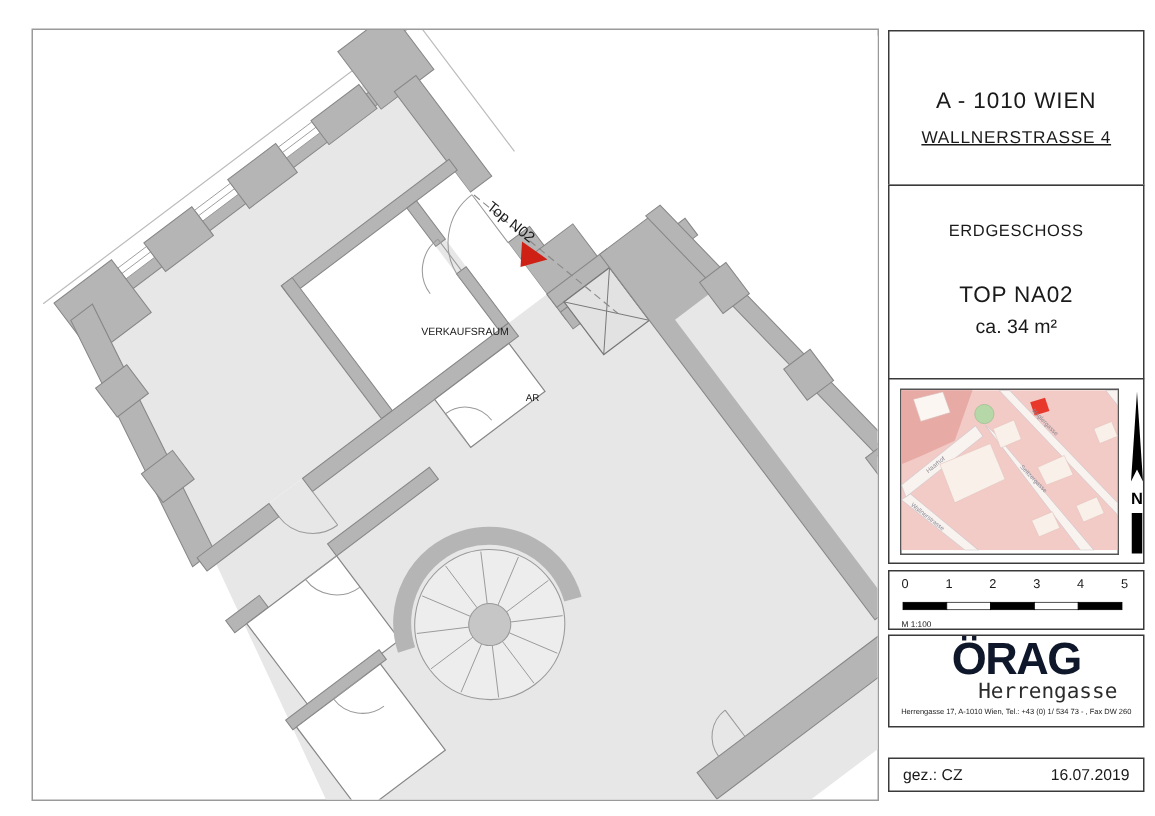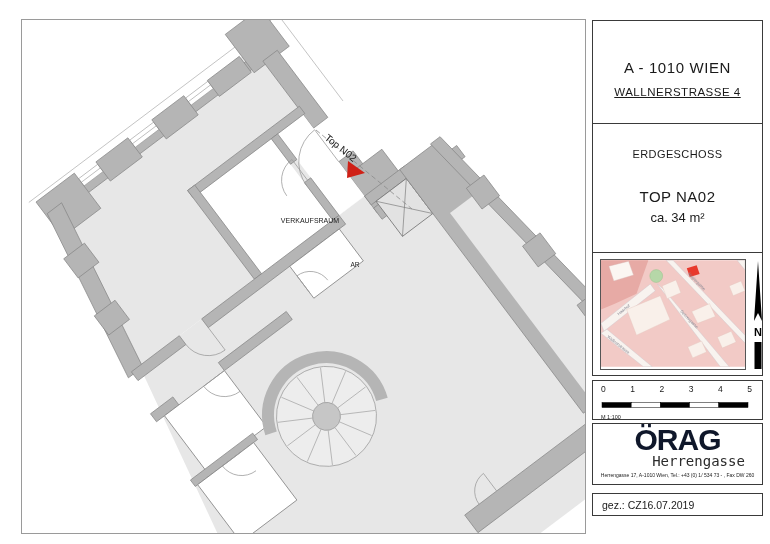--- a/index.html
+++ b/index.html
@@ -31,21 +31,21 @@
   .northwrap{width:18px;margin-left:3px;}
   .b-scale{height:40px;margin-top:4px;padding:3px 8px 0 8px;}
   .ticks{display:flex;justify-content:space-between;width:151px;font-size:8.5px;}
   .scalelabel{font-size:5.5px;margin-top:2px;}
   .b-logo{height:62px;margin-top:3px;text-align:center;overflow:hidden;}
   .logo-name{font-size:30px;font-weight:bold;color:#0f172a;line-height:1;
              letter-spacing:-1px;margin-top:1px;}
   .logo-sub{font-size:14px;font-family:"DejaVu Sans Mono",monospace;
             color:#2b2b2b;margin-left:42px;margin-top:-2px;}
   .contact{font-size:5px;color:#222;margin-top:3px;}
-  .b-footer{height:23px;margin-top:8px;display:flex;
+  .b-footer{height:23px;margin-top:20px;display:flex;justify-content:space-between;
             align-items:center;padding:10px 9px;font-size:10.5px;}
 </style>
 </head>
 <body>
 
 <div class="plan-frame">
 <svg width="563" height="513" viewBox="0 0 563 513">
   <g transform="translate(30,180) rotate(-37)">
 
     <polygon class="lt" points="2,0 260,0 260,185 -30,185"></polygon>

